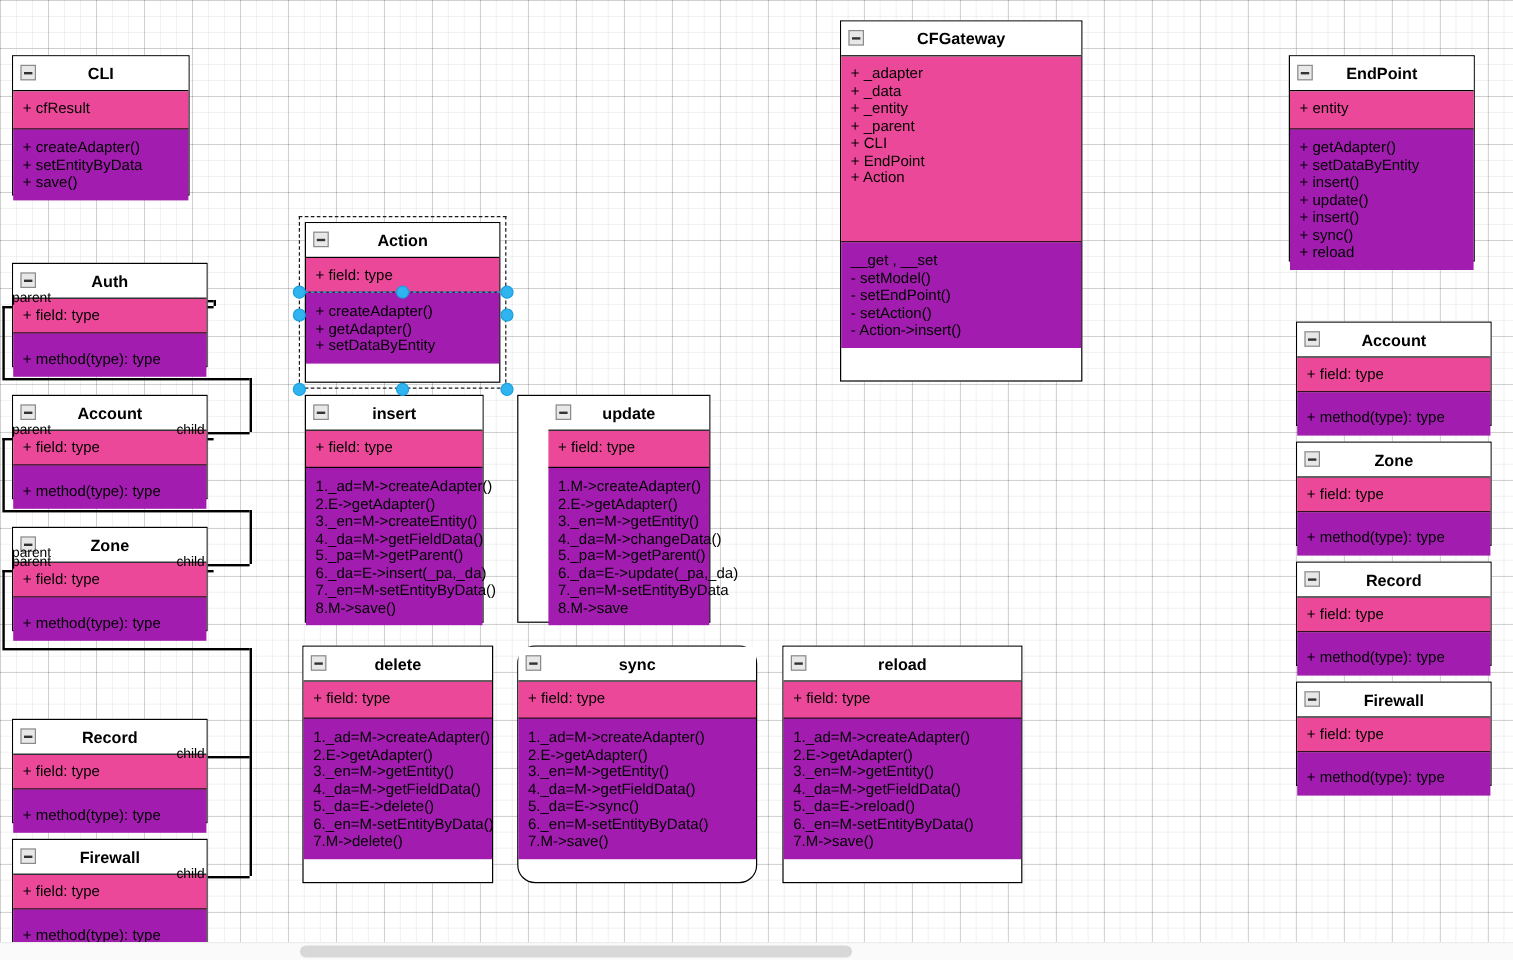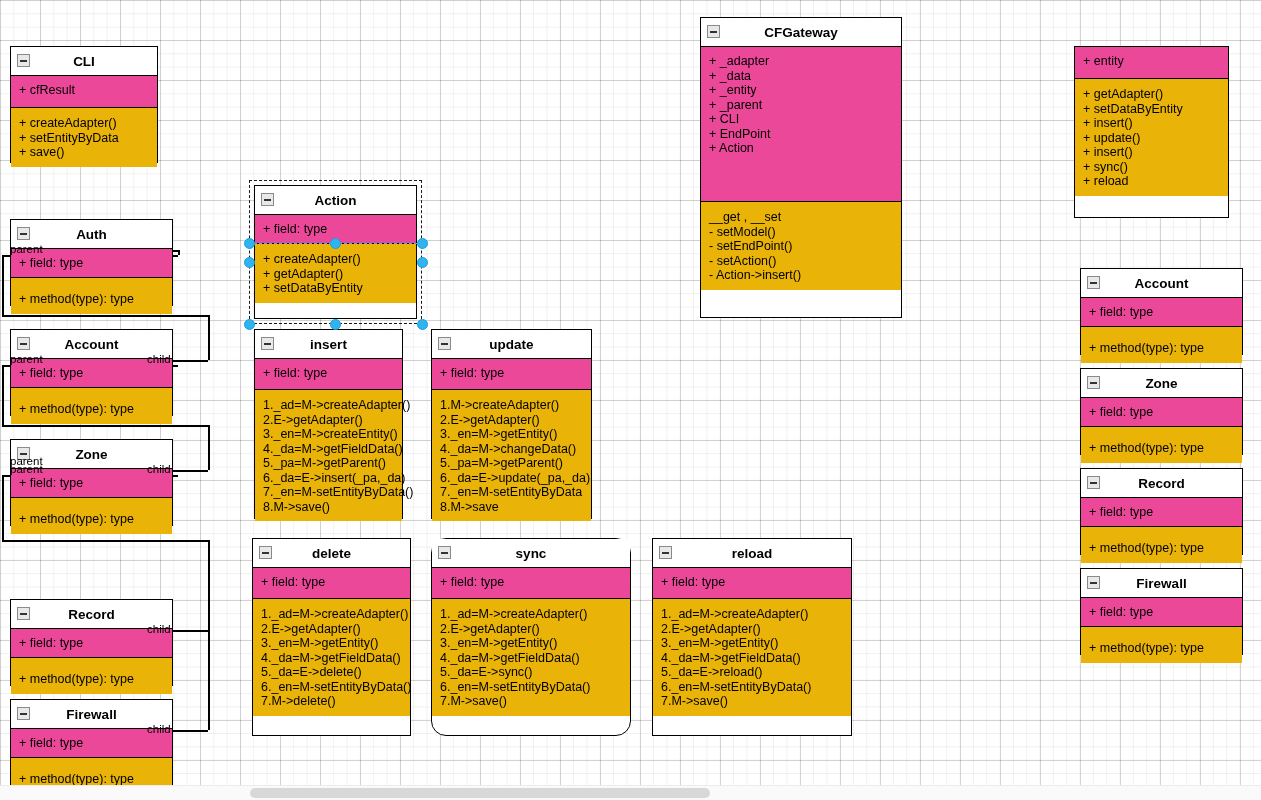--- a/index.html
+++ b/index.html
@@ -74,21 +74,21 @@
     font-size: 12.5px;
     line-height: 14.5px;
     border-bottom: 1.6px solid #000000;
     background: #ec4899;
   }
   .uml-ops {
     box-sizing: border-box;
     padding: 8px 0 7px 8px;
     font-size: 12.5px;
     line-height: 14.5px;
-    background: #eab308;
+    background: #a21caf;
   }
   .uml-attrs div, .uml-ops div { white-space: nowrap; }
   .pad-top { padding-top: 14px; }
 
   
   .sel-outline {
     position: absolute;
     box-sizing: border-box;
     border: 1.5px dashed #1a1a1a;
     z-index: 9;
@@ -261,21 +261,21 @@
           <div>1._ad=M-&gt;createAdapter()</div>
           <div>2.E-&gt;getAdapter()</div>
           <div>3._en=M-&gt;createEntity()</div>
           <div>4._da=M-&gt;getFieldData()</div>
           <div>5._pa=M-&gt;getParent()</div>
           <div>6._da=E-&gt;insert(_pa,_da)</div>
           <div>7._en=M-setEntityByData()</div>
           <div>8.M-&gt;save()</div>
         </div>
       </div>
-      <div class="umlbox" style="left: 431px; top: 329px; width: 161px; height: 190px;">
+      <div class="umlbox" style="left: 431px; top: 329px; width: 161px; height: 190px; padding-left: 25px;">
         <div class="uml-title"><span class="collapse-box"></span><span>update</span></div>
         <div class="uml-attrs" style="height: 31px;">
           <div>+ field: type</div>
         </div>
         <div class="uml-ops">
           <div>1.M-&gt;createAdapter()</div>
           <div>2.E-&gt;getAdapter()</div>
           <div>3._en=M-&gt;getEntity()</div>
           <div>4._da=M-&gt;changeData()</div>
           <div>5._pa=M-&gt;getParent()</div>
@@ -342,20 +342,21 @@
         </div>
         <div class="uml-ops">
           <div>__get , __set</div>
           <div>- setModel()</div>
           <div>- setEndPoint()</div>
           <div>- setAction()</div>
           <div>- Action-&gt;insert()</div>
         </div>
       </div>
       <div class="umlbox" style="left: 1074px; top: 46px; width: 155px; height: 172px;">
+        <div class="uml-title"><span class="collapse-box"></span><span>EndPoint</span></div>
         <div class="uml-attrs" style="height: 32px;">
           <div>+  entity</div>
         </div>
         <div class="uml-ops">
           <div>+ getAdapter()</div>
           <div>+ setDataByEntity</div>
           <div>+ insert()</div>
           <div>+ update()</div>
           <div>+ insert()</div>
           <div>+ sync()</div>

